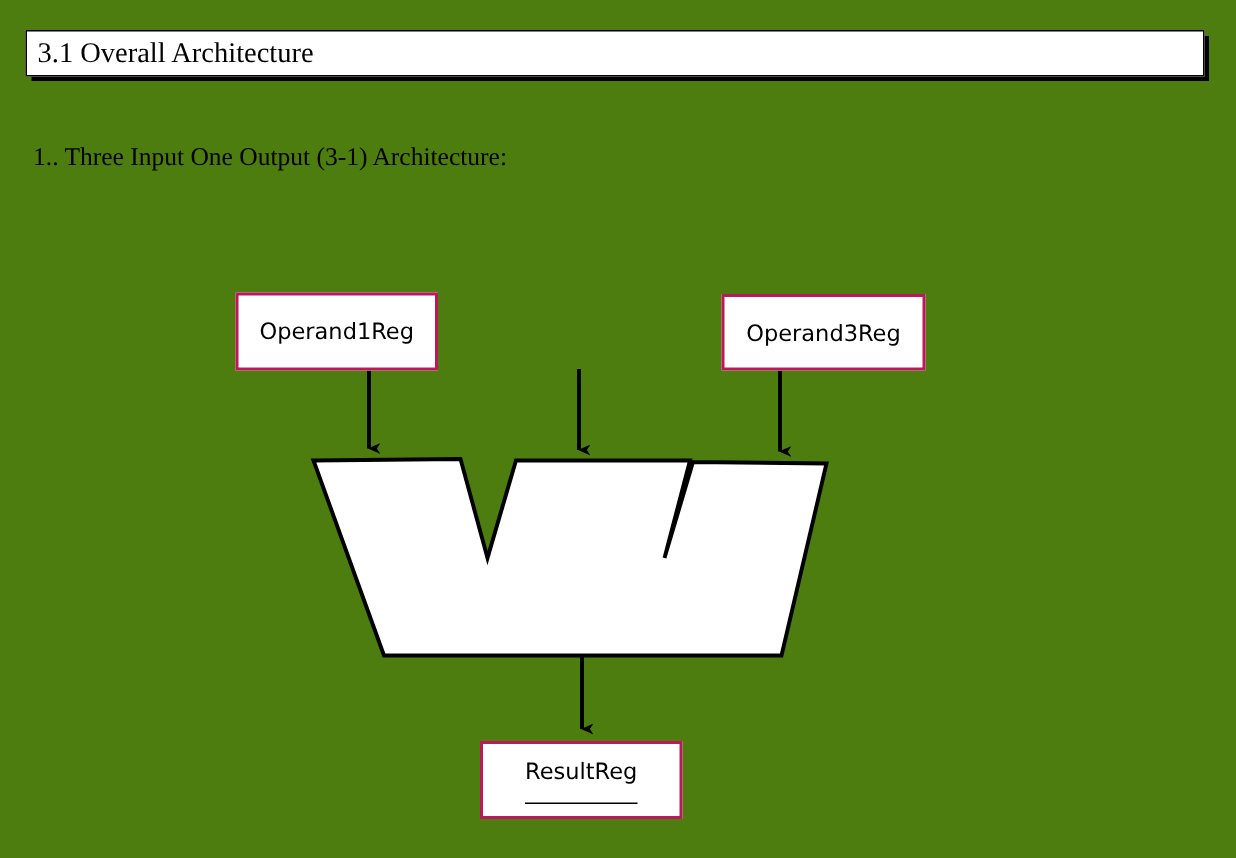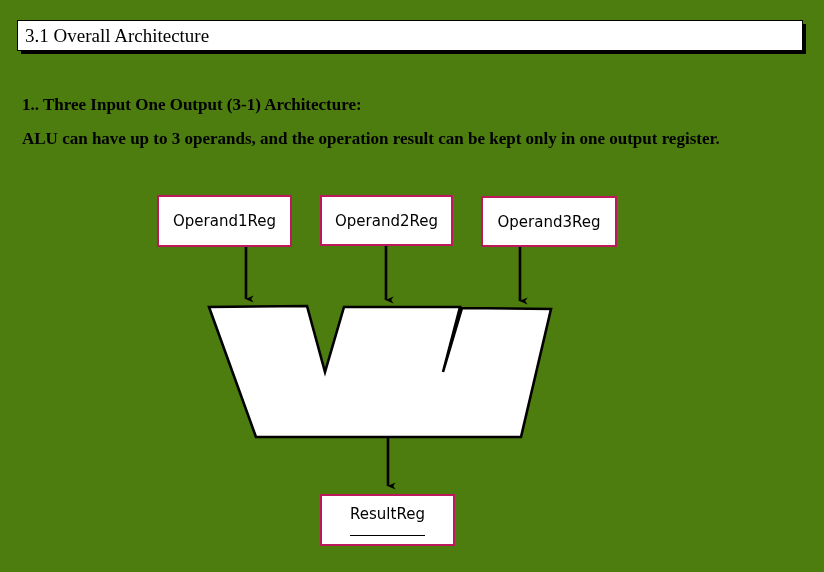--- a/index.html
+++ b/index.html
@@ -53,21 +53,20 @@
     white-space: nowrap;
   }
 
   
   .body-line {
     position: absolute;
     color: #000000;
     font-size: 17px;
     line-height: 22px;
     white-space: nowrap;
-    font-weight: bold;
   }
   #body-line-1 { left: 22px; top: 94px; }
   #body-line-2 { left: 22px; top: 128px; }
 
   
   .reg-box {
     position: absolute;
     border: 2px solid #be185d;
     box-sizing: border-box;
     background: #ffffff;
@@ -111,21 +110,20 @@
 <body>
 
 <div id="page">
 
   <div id="heading-shadow-bottom"></div>
   <div id="heading-shadow-right"></div>
   <div id="heading-box"></div>
   <div id="heading-text">3.1 Overall Architecture</div>
 
   <div class="body-line" id="body-line-1">1.. Three Input One Output (3-1) Architecture:</div>
-  <div class="body-line" id="body-line-2">ALU can have up to 3 operands, and the operation result can be kept only in one output register.</div>
 
   <svg id="diagram-svg" viewBox="0 0 824 572" xmlns="http://www.w3.org/2000/svg">
     <defs>
       <marker id="arrowhead" markerWidth="9" markerHeight="9" refX="4.2" refY="7.6" orient="auto" markerUnits="userSpaceOnUse">
         <path d="M 0.6 0 L 4.2 8.2 L 7.8 0 L 4.2 2.4 Z" fill="#000000"></path>
       </marker>
     </defs>
 
     <line x1="246" y1="247" x2="246" y2="299" stroke="#000000" stroke-width="2.6" marker-end="url(#arrowhead)"></line>
 
@@ -144,23 +142,20 @@
              L 521 437
              L 256 437
              Z" fill="#ffffff" stroke="#000000" stroke-width="2.6" stroke-linejoin="miter"></path>
 
     <line x1="388" y1="437" x2="388" y2="486" stroke="#000000" stroke-width="2.6" marker-end="url(#arrowhead)"></line>
   </svg>
 
   <div class="reg-box" id="operand1-box">
     <span>Operand1Reg</span>
   </div>
-  <div class="reg-box" id="operand2-box">
-    <span>Operand2Reg</span>
-  </div>
   <div class="reg-box" id="operand3-box">
     <span>Operand3Reg</span>
   </div>
 
   <div class="reg-box" id="result-box">
     <span id="result-label">
       <span>ResultReg</span>
       <span id="result-squiggle">
         
       </span>

